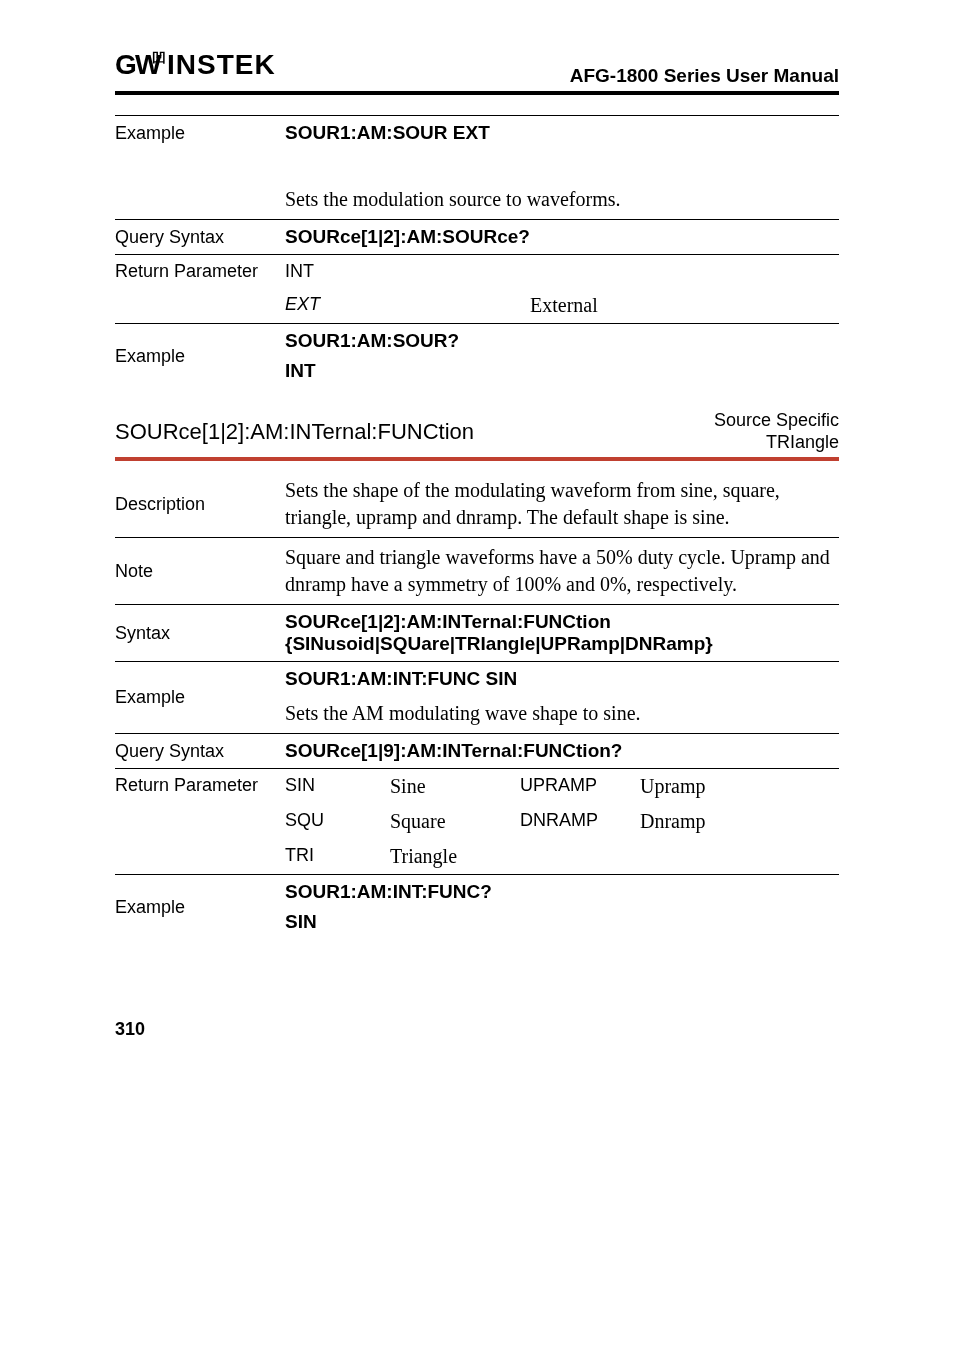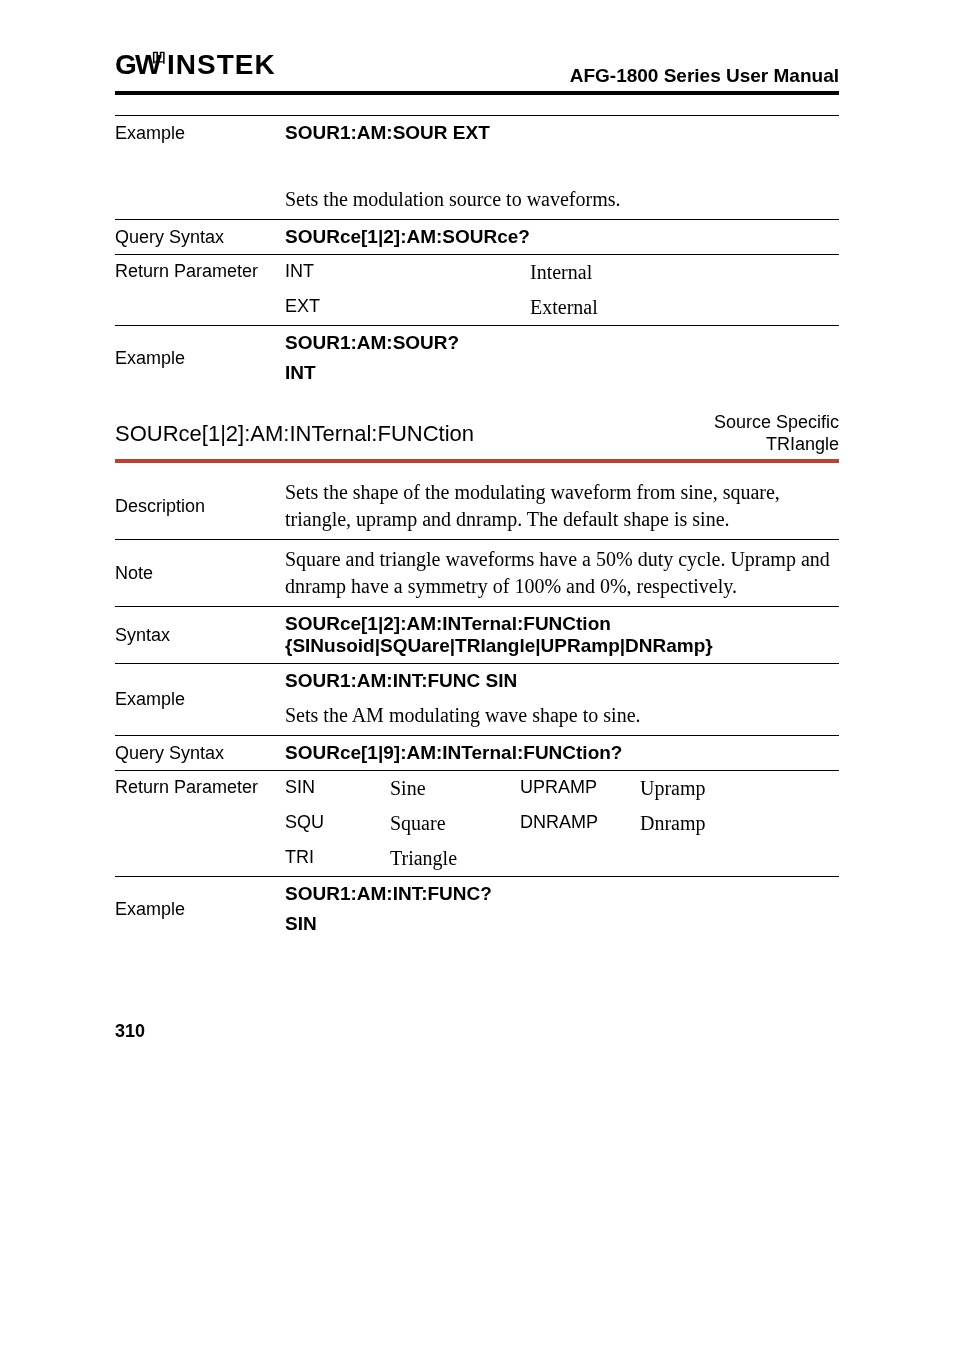--- a/index.html
+++ b/index.html
@@ -180,25 +180,24 @@
 
 <div class="row">
   <div class="label-col">Query Syntax</div>
   <div class="content-col bold-mono">SOURce[1|2]:AM:SOURce?</div>
 </div>
 <hr class="thin-rule">
 
 <div class="param-row">
   <div class="param-col1">Return Parameter</div>
   <div class="param-col2" style="width:245px;">INT</div>
-  <div class="param-col3">Internal</div>
 </div>
 <div class="param-row">
   <div class="param-col1"></div>
-  <div class="param-col2" style="width:245px;">EXT</div>
+  <div class="param-col2" style="width:245px;font-style:italic;">EXT</div>
   <div class="param-col3">External</div>
 </div>
 <hr class="thin-rule">
 
 <div class="row">
   <div class="label-col">Example</div>
   <div class="content-col">
     <div class="bold-mono">SOUR1:AM:SOUR?</div>
     <div class="bold-mono" style="margin-top:8px;">INT</div>
   </div>

